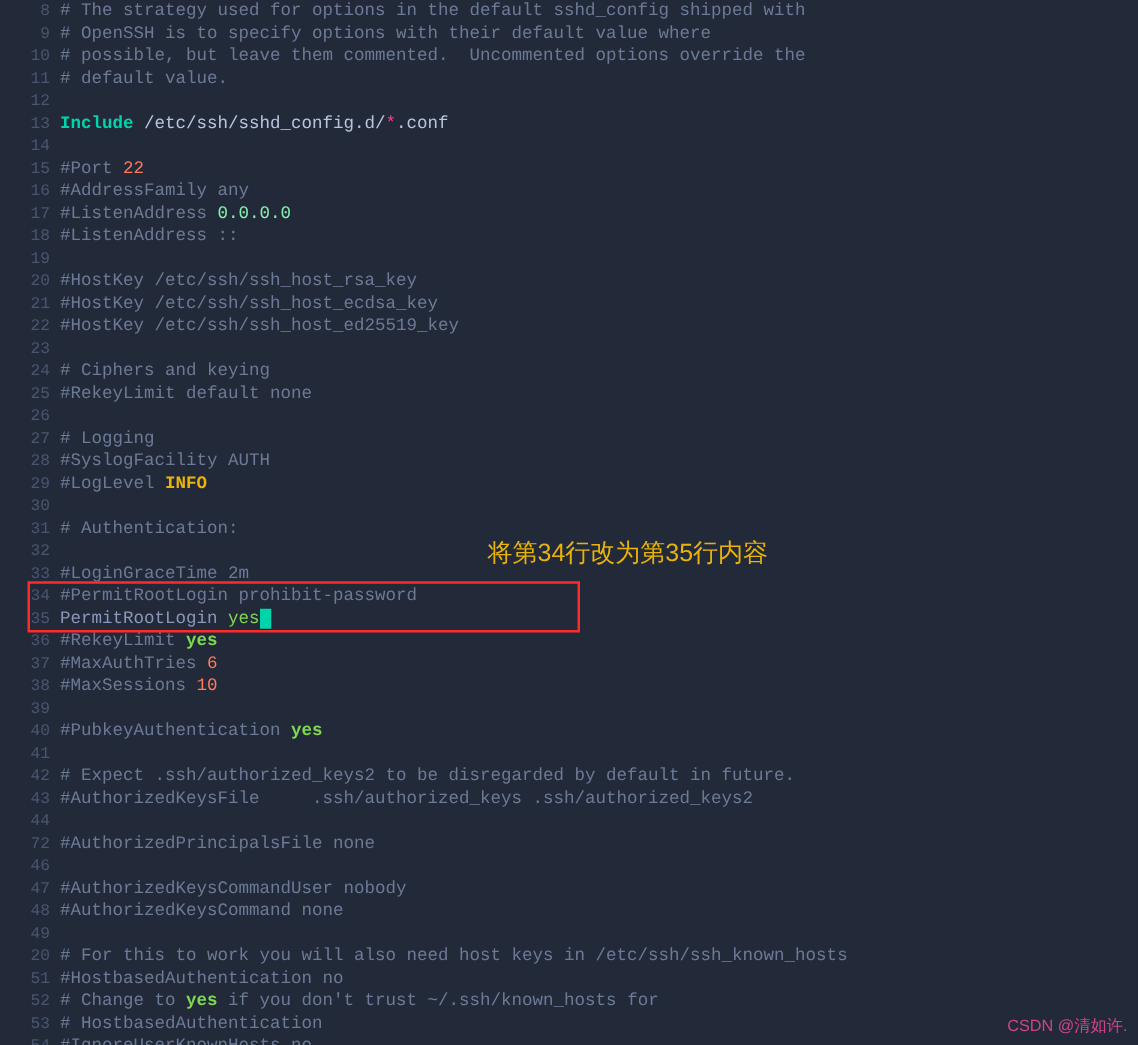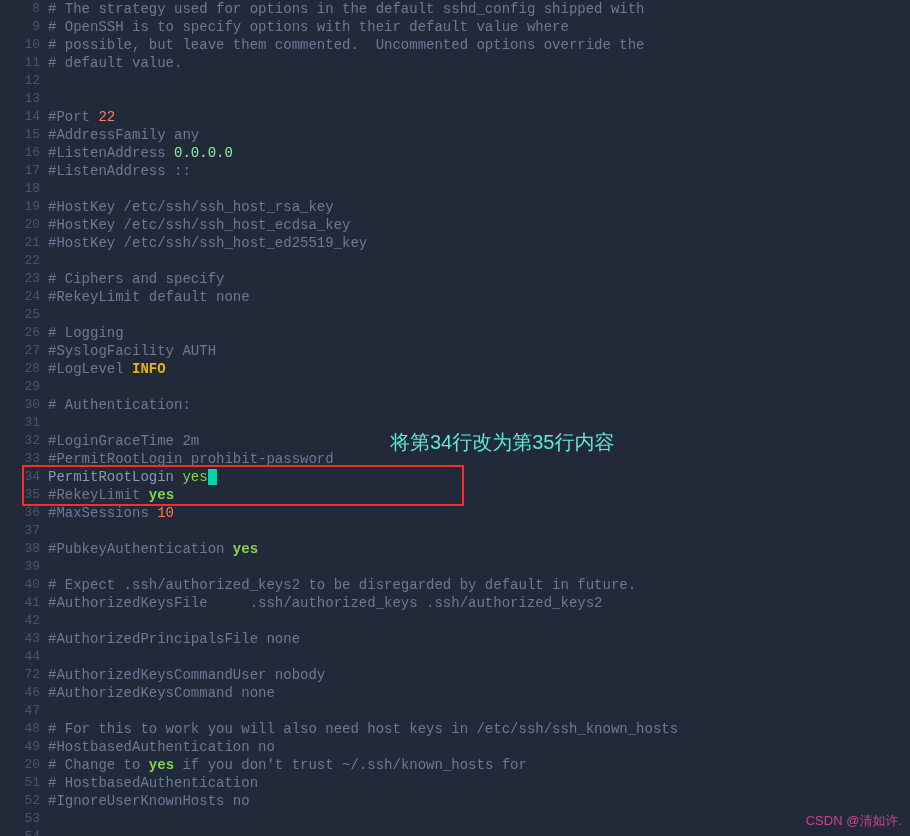--- a/index.html
+++ b/index.html
@@ -13,21 +13,21 @@
   .star{color:#ff3b8d}
   .conf{color:#b8c5e0}
   .num{color:#ff7b5c}
   .ip{color:#86efac}
   .info{color:#eab308;font-weight:bold}
   .yes{color:#7fd850;font-weight:bold}
   .yes2{color:#7fd850}
   .dir{color:#8a97b8}
   .cursor{display:inline-block;width:9px;height:16px;background:#00d4aa;vertical-align:text-bottom}
   .rbox{position:absolute;border:2px solid #ff2b2b;pointer-events:none}
-  .annotation{position:absolute;color:#5eead4;font-family:"Microsoft YaHei",sans-serif;font-size:20px;font-weight:500}
+  .annotation{position:absolute;color:#eab308;font-family:"Microsoft YaHei",sans-serif;font-size:20px;font-weight:500}
   .watermark{position:absolute;right:8px;bottom:6px;color:#ec4899;font-family:"Microsoft YaHei",sans-serif;font-size:13px;opacity:.85}
 </style>
 </head>
 <body>
 
 <div class="editor">
   <div class="gutter" id="gutter">
       <span class="ln">8</span>
       <span class="ln">9</span>
       <span class="ln">10</span>
@@ -75,43 +75,45 @@
       <span class="ln">52</span>
       <span class="ln">53</span>
       <span class="ln">54</span>
     </div>
   <div class="code-area" id="code">
       <div class="line"><span># The strategy used for options in the default sshd_config shipped with</span></div>
       <div class="line"><span># OpenSSH is to specify options with their default value where</span></div>
       <div class="line"><span># possible, but leave them commented.  Uncommented options override the</span></div>
       <div class="line"><span># default value.</span></div>
       <div class="line"></div>
+      <div class="line"><span class="kw-include">Include </span><span class="path">/etc/ssh/sshd_config.d/</span><span class="star">*</span><span class="conf">.conf</span></div>
       <div class="line"></div>
       <div class="line"><span>#Port </span><span class="num">22</span></div>
       <div class="line"><span>#AddressFamily any</span></div>
       <div class="line"><span>#ListenAddress </span><span class="ip">0.0.0.0</span></div>
       <div class="line"><span>#ListenAddress ::</span></div>
       <div class="line"></div>
       <div class="line"><span>#HostKey /etc/ssh/ssh_host_rsa_key</span></div>
       <div class="line"><span>#HostKey /etc/ssh/ssh_host_ecdsa_key</span></div>
       <div class="line"><span>#HostKey /etc/ssh/ssh_host_ed25519_key</span></div>
       <div class="line"></div>
-      <div class="line"><span># Ciphers and specify</span></div>
+      <div class="line"><span># Ciphers and keying</span></div>
       <div class="line"><span>#RekeyLimit default none</span></div>
       <div class="line"></div>
       <div class="line"><span># Logging</span></div>
       <div class="line"><span>#SyslogFacility AUTH</span></div>
       <div class="line"><span>#LogLevel </span><span class="info">INFO</span></div>
       <div class="line"></div>
       <div class="line"><span># Authentication:</span></div>
       <div class="line"></div>
       <div class="line"><span>#LoginGraceTime 2m</span></div>
       <div class="line"><span>#PermitRootLogin prohibit-password</span></div>
       <div class="line"><span class="dir">PermitRootLogin </span><span class="yes2">yes</span><span class="cursor"></span></div>
       <div class="line"><span>#RekeyLimit </span><span class="yes">yes</span></div>
+      <div class="line"><span>#MaxAuthTries </span><span class="num">6</span></div>
       <div class="line"><span>#MaxSessions </span><span class="num">10</span></div>
       <div class="line"></div>
       <div class="line"><span>#PubkeyAuthentication </span><span class="yes">yes</span></div>
       <div class="line"></div>
       <div class="line"><span># Expect .ssh/authorized_keys2 to be disregarded by default in future.</span></div>
       <div class="line"><span>#AuthorizedKeysFile     .ssh/authorized_keys .ssh/authorized_keys2</span></div>
       <div class="line"></div>
       <div class="line"><span>#AuthorizedPrincipalsFile none</span></div>
       <div class="line"></div>
       <div class="line"><span>#AuthorizedKeysCommandUser nobody</span></div>

